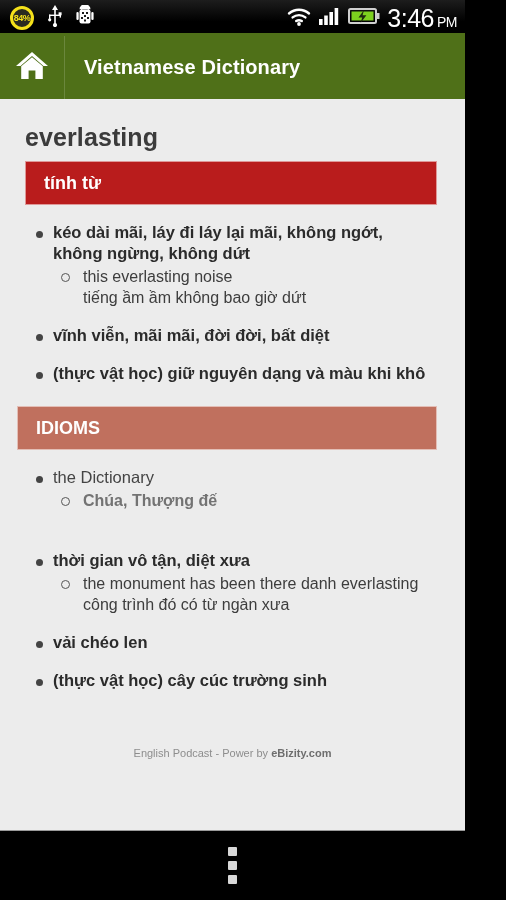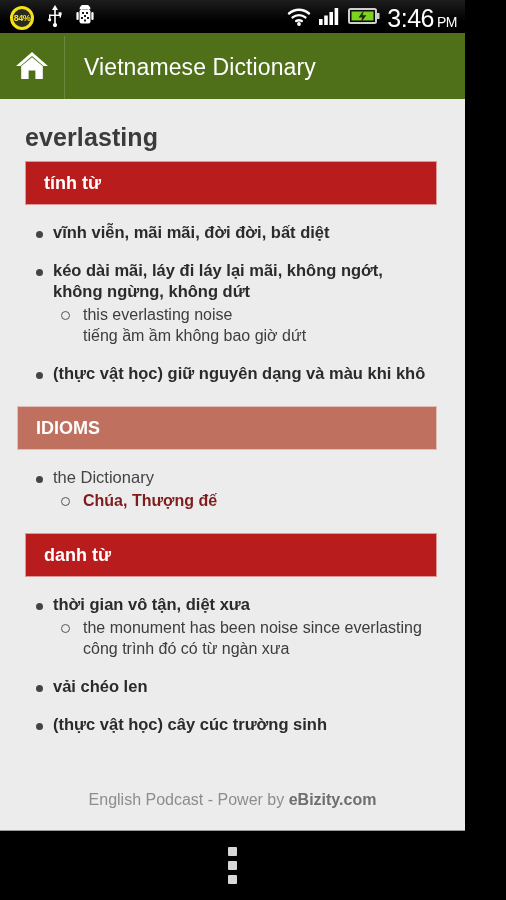--- a/index.html
+++ b/index.html
@@ -35,21 +35,21 @@
 
   
   .actionbar {
     height:63px; background:#4f7018;
     display:flex; align-items:center;
     box-shadow:0 1px 0 rgba(0,0,0,.18);
   }
   .home-btn { width:64px; height:63px; display:flex; align-items:center; justify-content:center; }
   .ab-divider { width:1px; height:63px; background:rgba(255,255,255,.16); }
   .ab-title {
-    color:#fff; font-size:23px; font-weight:normal;
+    color:#fff; font-size:20px; font-weight:bold;
     padding-left:19px; letter-spacing:.1px;
   }
 
   
   .content {
     position:absolute; top:99px; left:0; right:0; bottom:70px;
     background:#ececec; overflow:hidden;
   }
   .word-title {
     font-size:25px; color:#3b3b3b; font-weight:bold;
@@ -75,25 +75,25 @@
 
   ul.subs { list-style:none; margin:2px 0 0 0; padding:0; }
   li.sub { position:relative; padding-left:30px; }
   li.sub:before {
     content:""; position:absolute; left:8px; top:7px;
     width:7px; height:7px; border-radius:50%;
     background:transparent; border:1.5px solid #555;
   }
   .sub-en { font-size:16px; line-height:21px; color:#3d3d3d; }
   .sub-vi { font-size:16px; line-height:21px; color:#3d3d3d; }
-  .sub-en.strong, .sub-vi.strong { font-weight:bold; color:#7f1d1d; }
+  .sub-en.strong, .sub-vi.strong { font-weight:bold; color:#737373; }
 
   .gap-lg { height:22px; }
   .footer {
-    text-align:center; font-size:16px; color:#8d8d8d;
+    text-align:center; font-size:11px; color:#8d8d8d;
     padding-top:34px;
   }
   .footer b { color:#6e6e6e; }
 
   
   .navbar {
     position:absolute; left:0; right:0; bottom:0; height:70px;
     background:#000; display:flex; align-items:center; justify-content:center;
     border-top:1px solid #9a9a9a;
   }
@@ -196,59 +196,56 @@
   </div>
 
   <div class="content">
     <div class="word-title">everlasting</div>
     <div id="sections-root">
         <div class="section-banner banner-pos">
           <span>tính từ</span>
         </div>
         <ul class="defs">
           <li class="def">
-            <div class="def-text">vĩnh viễn, mãi mãi, đời đời, bất diệt</div>
-          </li>
-          <li class="def">
             <div class="def-text">kéo dài mãi, láy đi láy lại mãi, không ngớt, không ngừng, không dứt</div>
             <ul class="subs">
               <li class="sub">
                 <div class="sub-en">this everlasting noise</div>
                 <div class="sub-vi">tiếng ầm ầm không bao giờ dứt</div>
               </li>
             </ul>
           </li>
           <li class="def">
+            <div class="def-text">vĩnh viễn, mãi mãi, đời đời, bất diệt</div>
+          </li>
+          <li class="def">
             <div class="def-text">(thực vật học) giữ nguyên dạng và màu khi khô</div>
           </li>
         </ul>
         <div class="gap-lg"></div>
         <div class="section-banner banner-idiom">
           <span>IDIOMS</span>
         </div>
         <ul class="defs">
           <li class="def">
             <div class="def-text plain">the Dictionary</div>
             <ul class="subs">
               <li class="sub">
                 <div class="sub-en strong">Chúa, Thượng đế</div>
               </li>
             </ul>
           </li>
         </ul>
         <div class="gap-lg"></div>
-        <div class="section-banner banner-pos">
-          <span>danh từ</span>
-        </div>
         <ul class="defs">
           <li class="def">
             <div class="def-text">thời gian vô tận, diệt xưa</div>
             <ul class="subs">
               <li class="sub">
-                <div class="sub-en">the monument has been noise since everlasting</div>
+                <div class="sub-en">the monument has been there danh everlasting</div>
                 <div class="sub-vi">công trình đó có từ ngàn xưa</div>
               </li>
             </ul>
           </li>
           <li class="def">
             <div class="def-text">vải chéo len</div>
           </li>
           <li class="def">
             <div class="def-text">(thực vật học) cây cúc trường sinh</div>
           </li>

